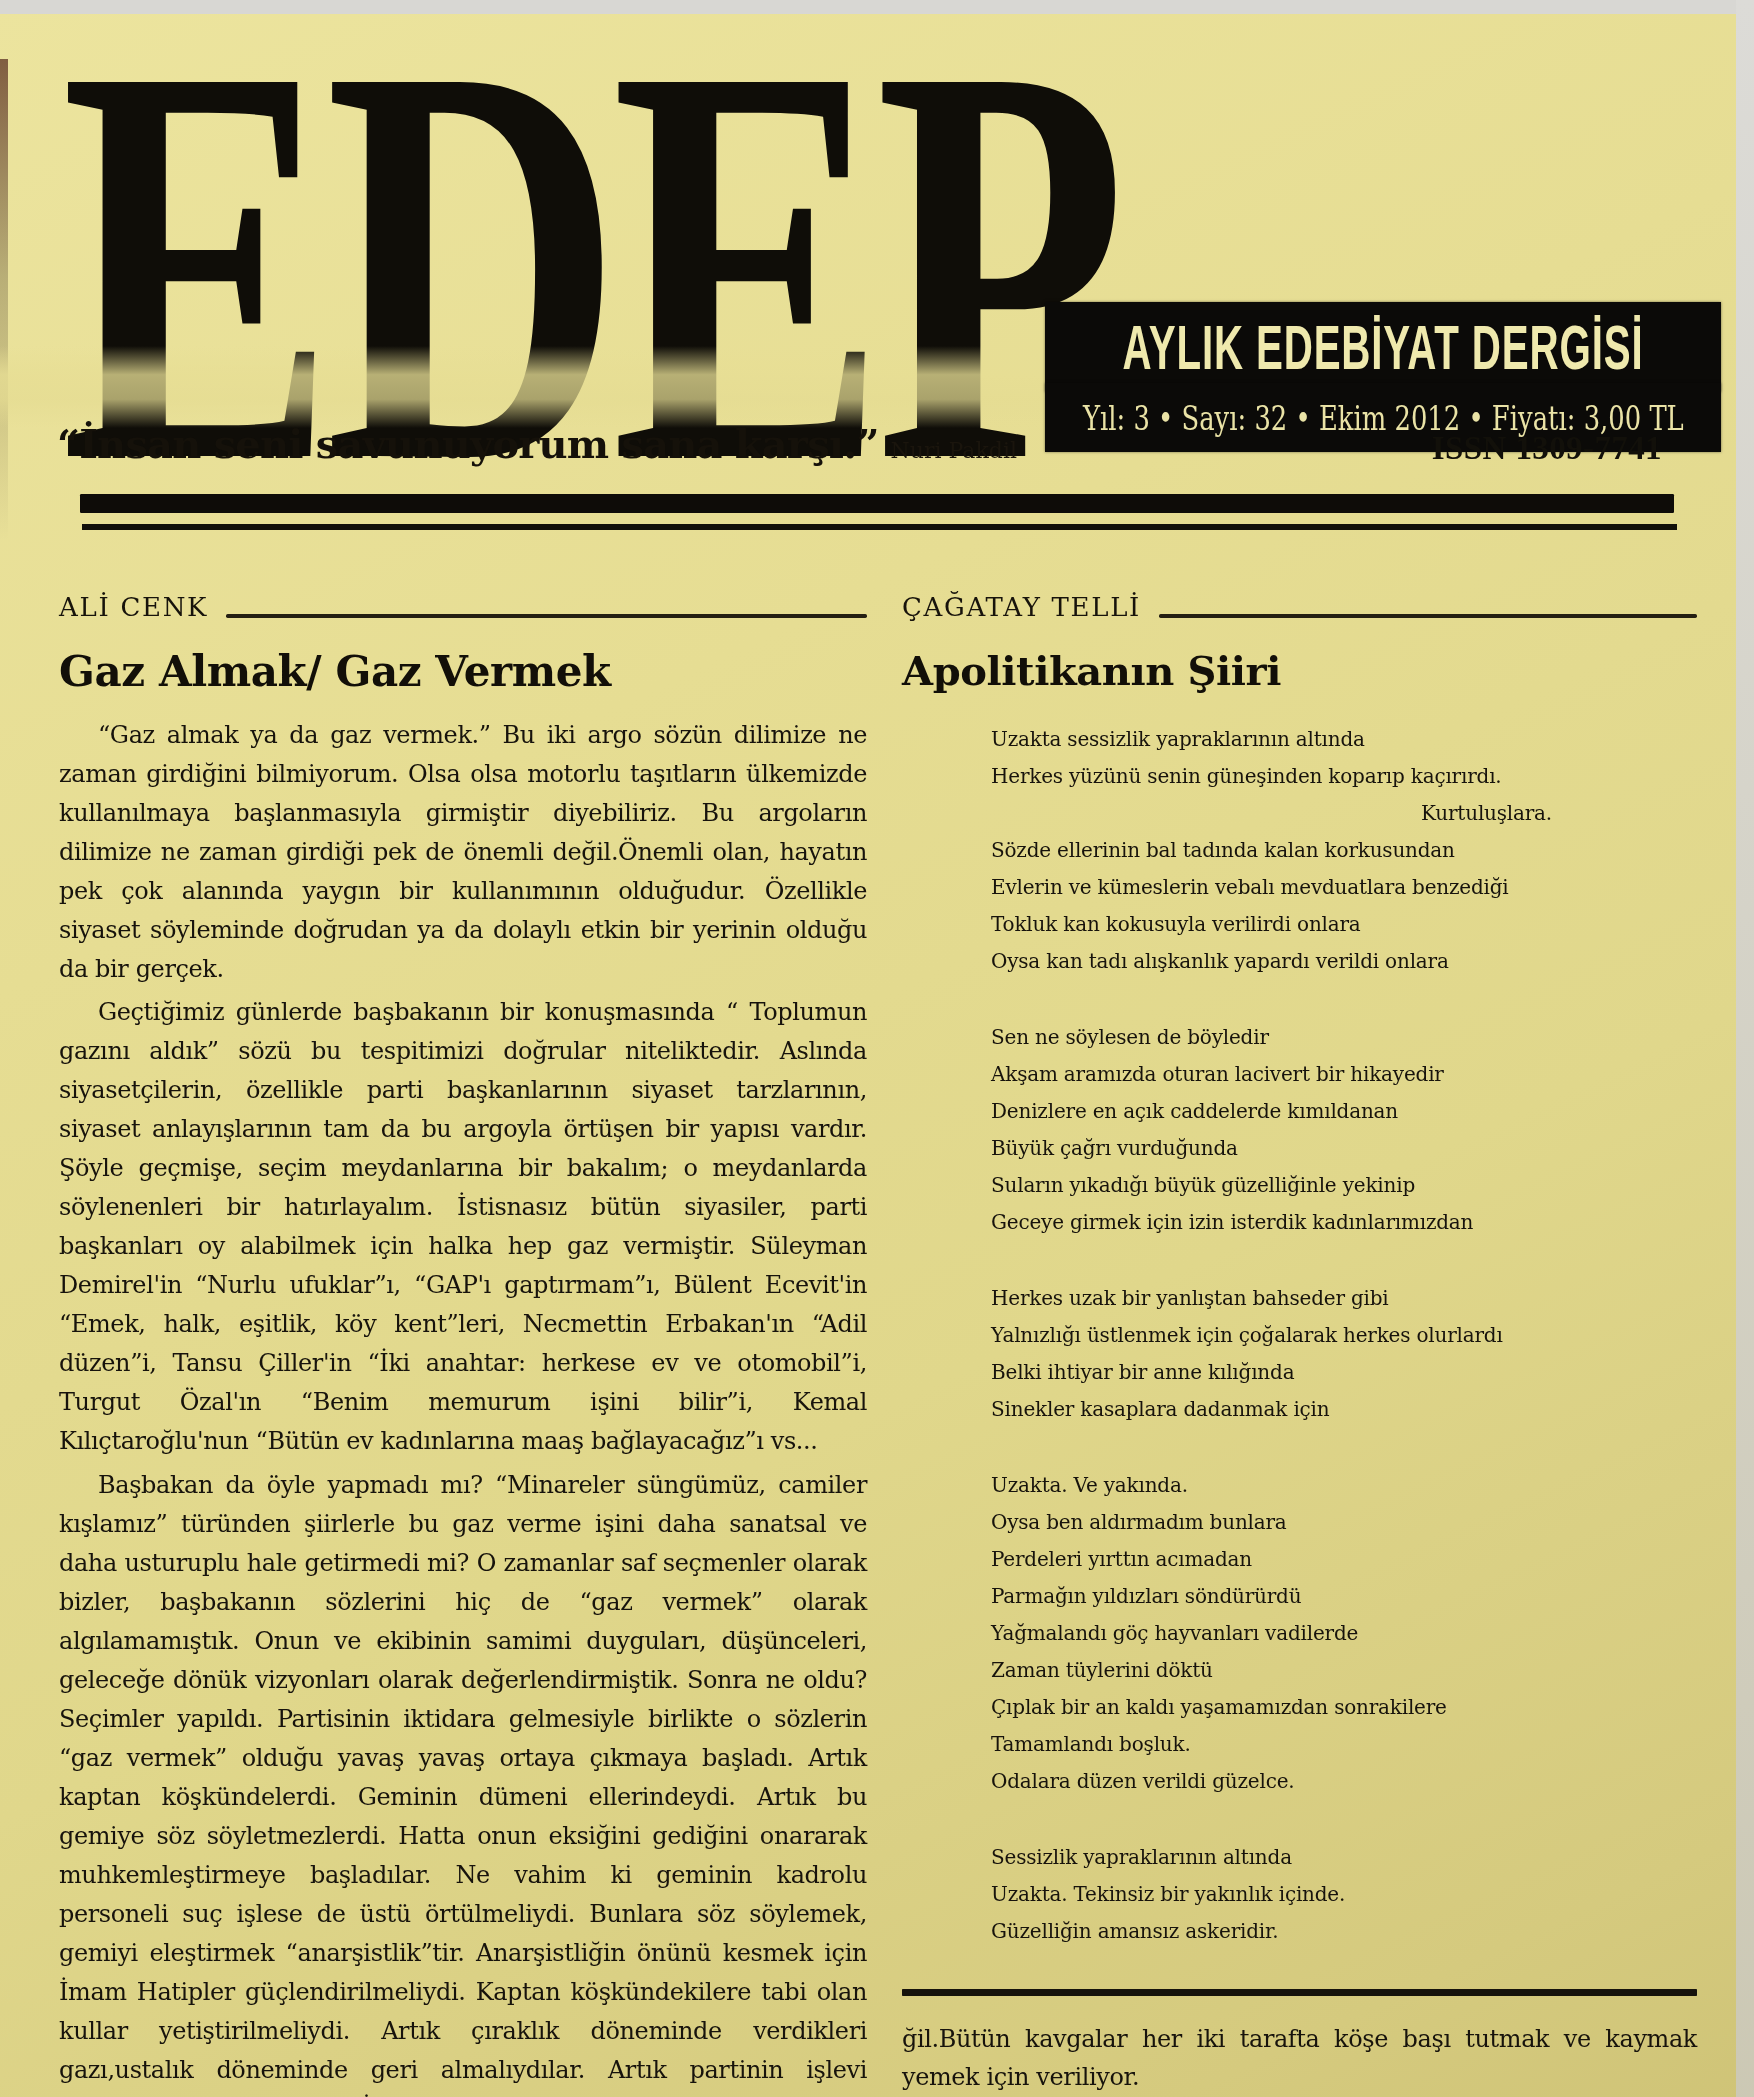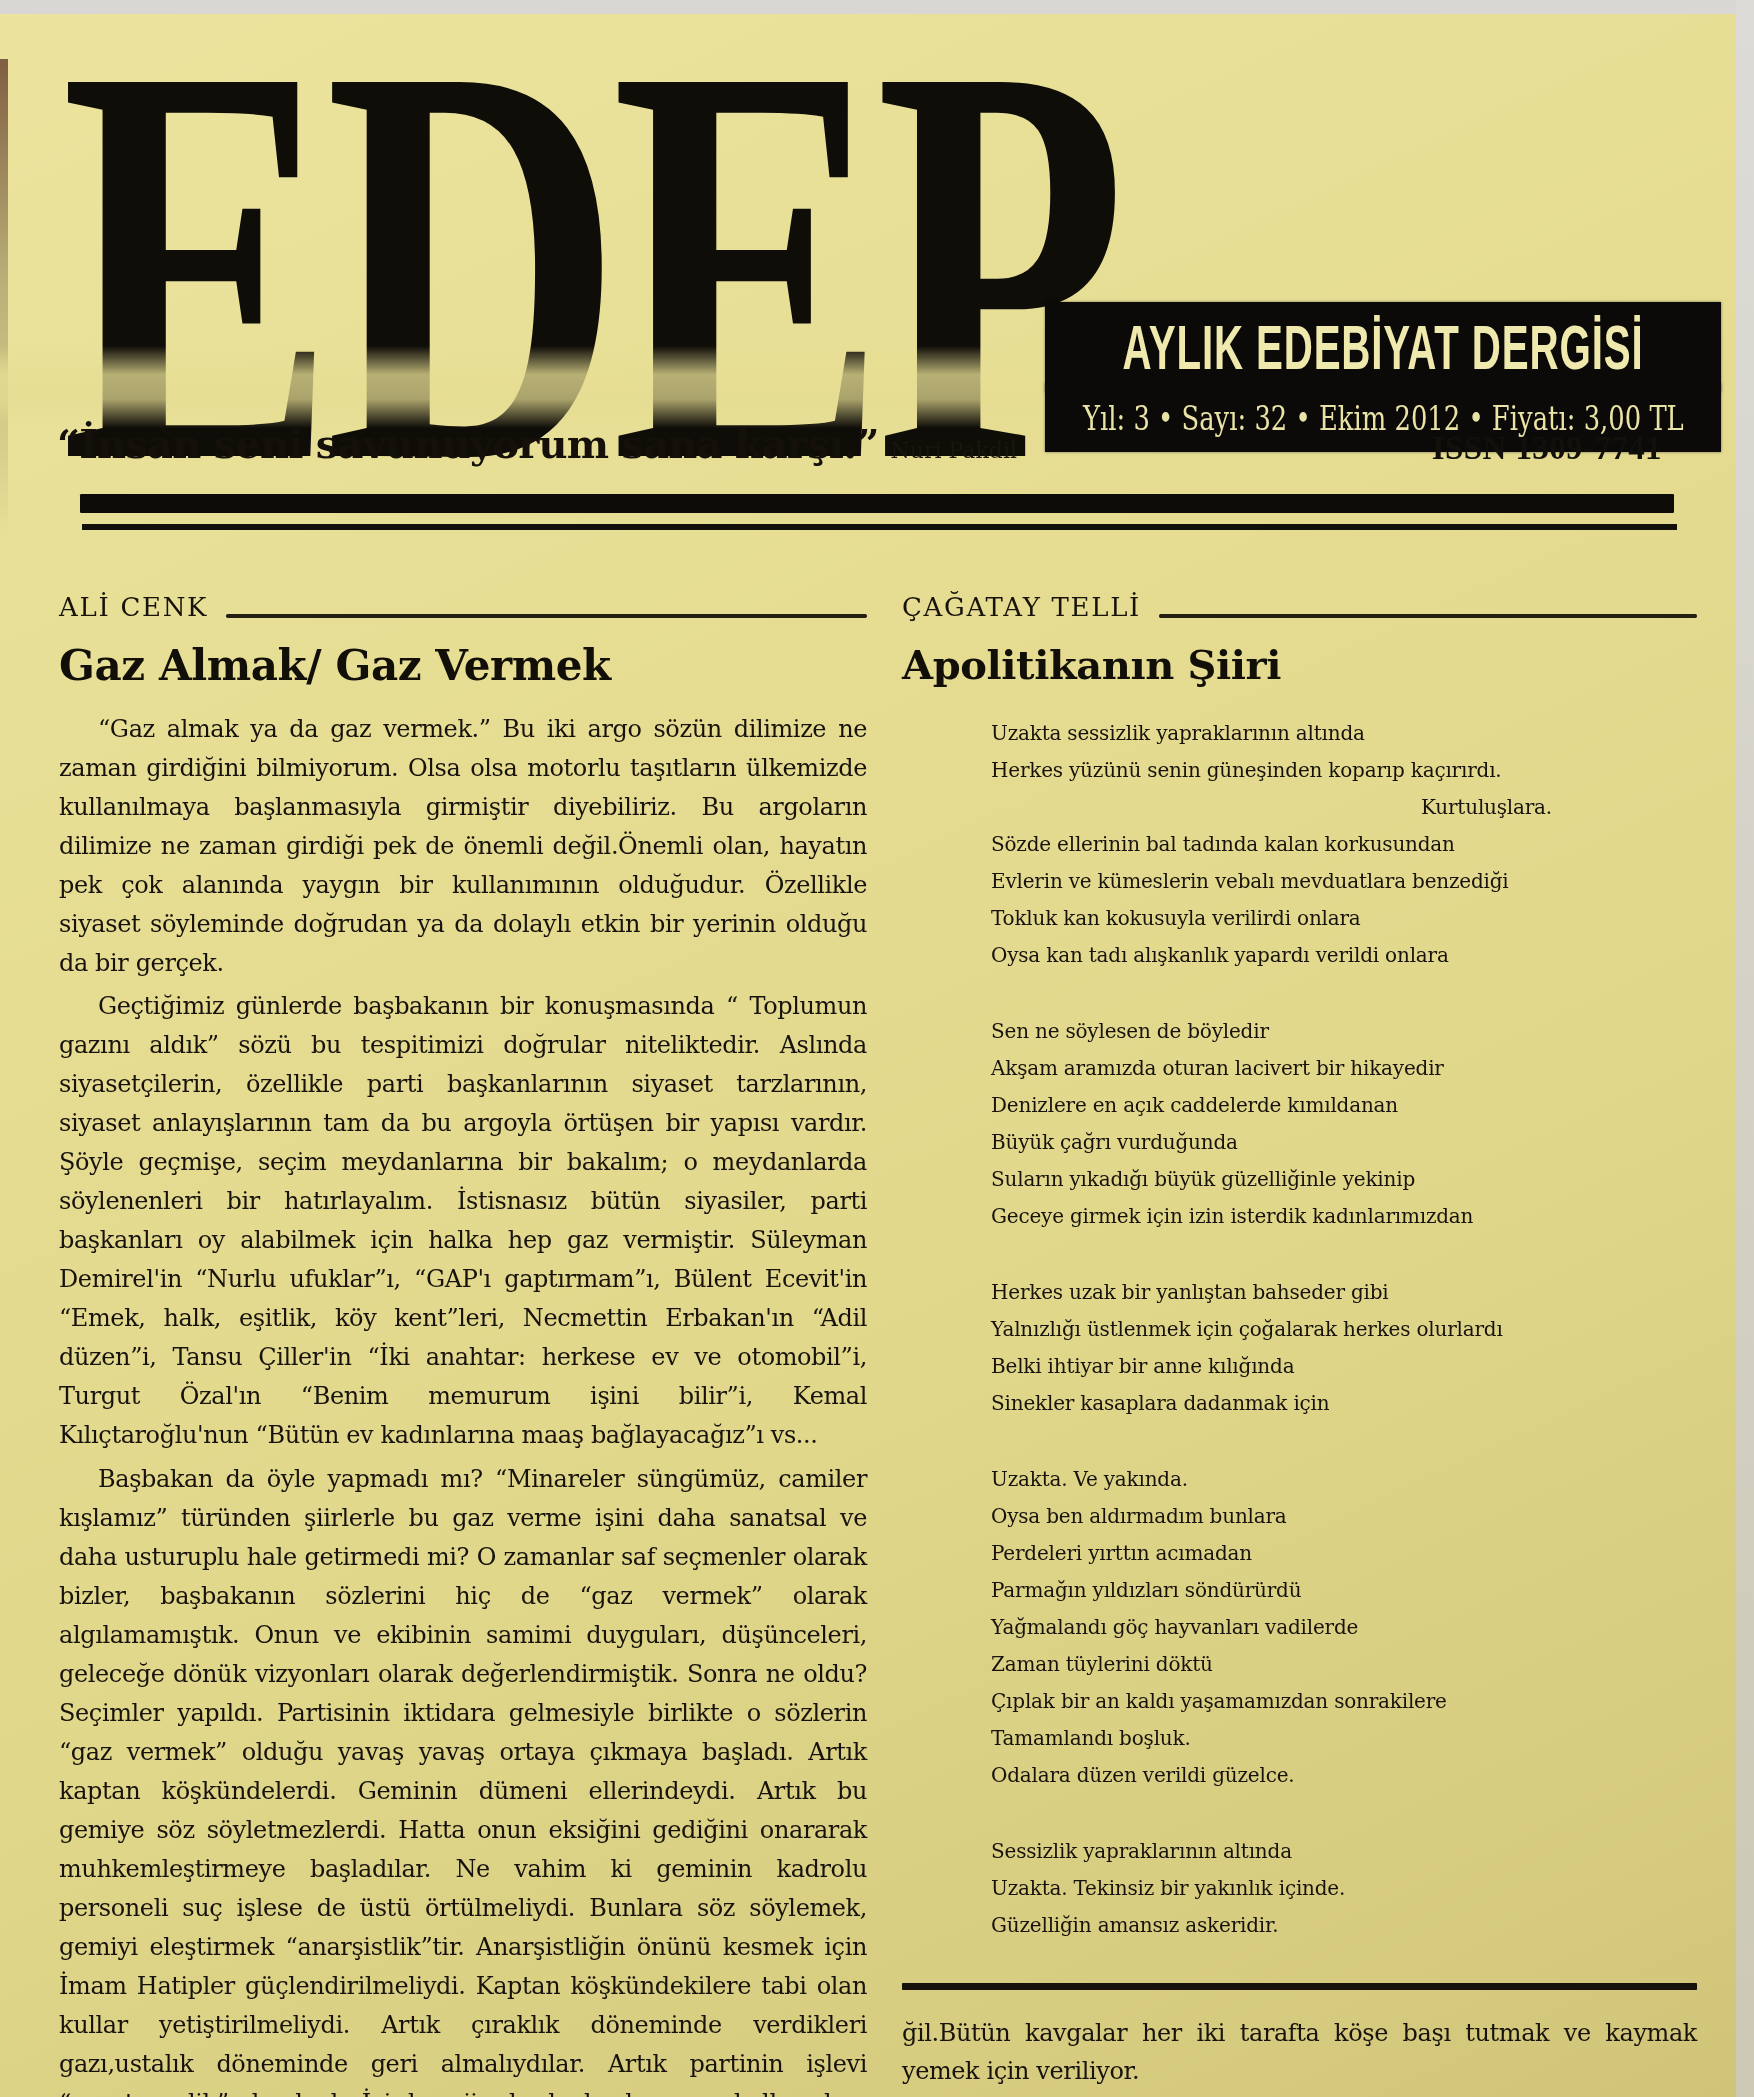--- a/index.html
+++ b/index.html
@@ -51,21 +51,21 @@
 
   
   .col{position:absolute;top:592px;}
   .col-left{left:59px;width:808px;}
   .col-right{left:902px;width:795px;}
 
   .author-row{display:flex;align-items:flex-end;}
   .author-name{font-size:26px;letter-spacing:1.7px;white-space:nowrap;color:#17130b;}
   .author-rule{flex:1;height:3.4px;background:#241f12;margin:0 0 4.2px 17.6px;border-radius:1.7px;}
 
-  .article-title{margin:21px 0 0;font-size:42px;font-weight:bold;letter-spacing:-0.4px;line-height:1.1;color:#120f08;}
+  .article-title{margin:27px 0 0;font-size:42px;font-weight:bold;letter-spacing:-0.4px;line-height:1.1;color:#120f08;}
   .col-right .article-title{font-size:40px;}
 
   .body-text{margin-top:21px;font-size:24px;line-height:39px;text-align:justify;letter-spacing:-0.4px;hyphens:auto;}
   .body-text p{margin:4.2px 0 0;text-indent:39px;}
 
   .poem{margin:28px 0 0 89px;font-size:20px;line-height:37px;letter-spacing:-0.2px;}
   .stanza{margin-bottom:39px;}
   .poem-line{white-space:nowrap;}
   .poem-line.align-right{text-align:right;padding-right:145px;}
 

